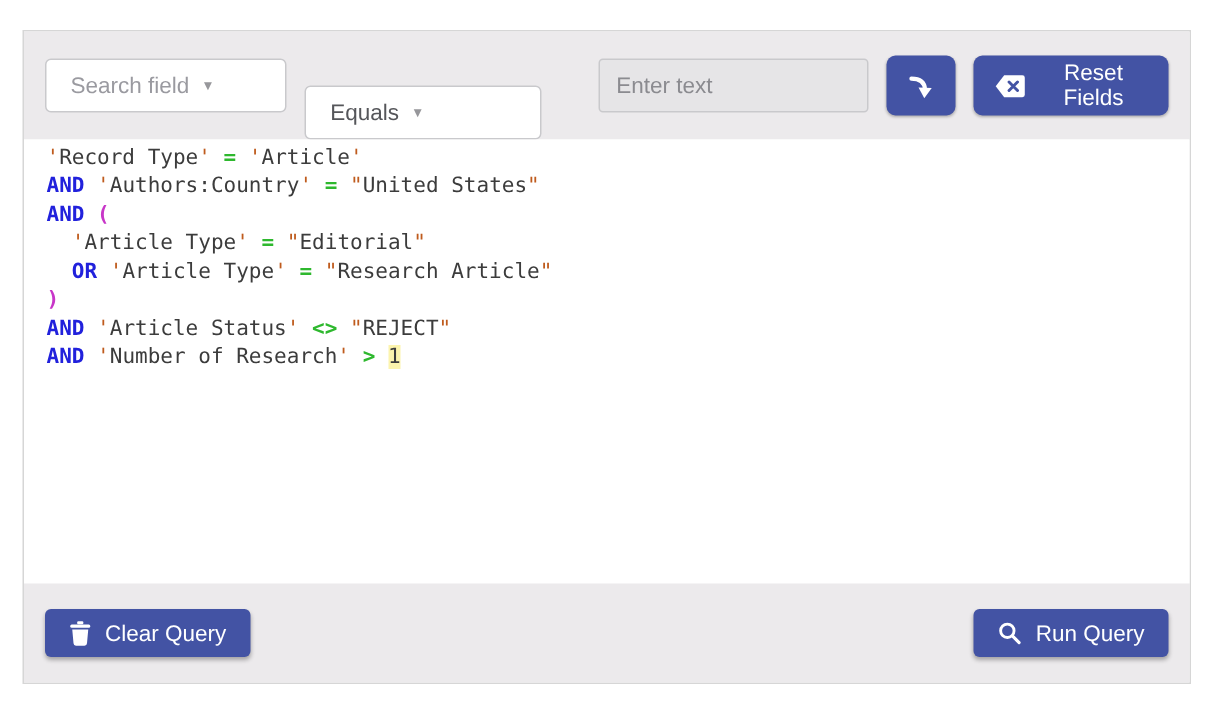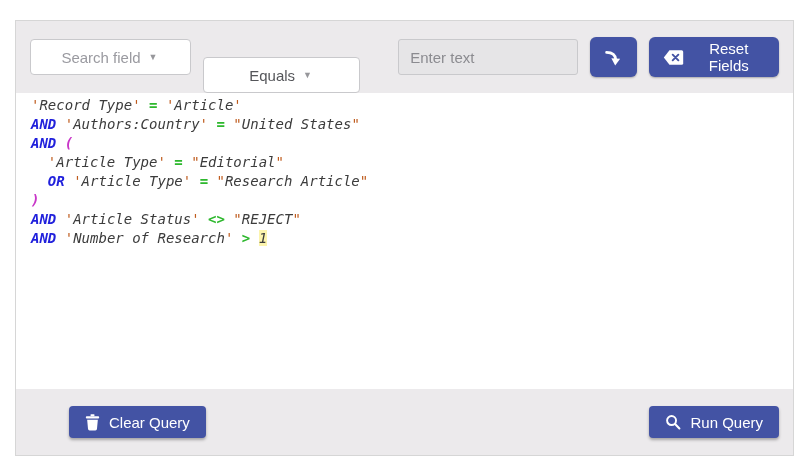--- a/index.html
+++ b/index.html
@@ -24,22 +24,22 @@
     border:1px solid var(--panel-border);
     display:flex;flex-direction:column;background:#fff;
   }
   
   .toolbar{
     height:72px;flex:0 0 72px;background:var(--panel-gray);
     display:flex;align-items:center;padding:0 14px;box-sizing:border-box;gap:12px;
   }
   .select{
     height:36px;background:#ffffff;border:1px solid var(--ctl-border);
-    border-radius:4px;display:flex;align-items:center;justify-content:center;
-    padding:0 10px 0 8px;box-sizing:border-box;font-size:15px;cursor:pointer;
+    border-radius:4px;display:flex;align-items:center;justify-content:flex-start;
+    padding:0 10px 0 16px;box-sizing:border-box;font-size:15px;cursor:pointer;
   }
   .select .caret{font-size:9px;color:#97979b;margin-left:8px;}
   .select.placeholder-style{color:#9a9aa0;}
   .select.value-style{color:#55565a;}
   .sel-field{width:176px;}
   .sel-op{width:172px;margin-top:36px;}
   .text-input{
     width:180px;height:36px;background:#e6e5e7;border:1px solid var(--ctl-border);
     border-radius:3px;box-sizing:border-box;padding:0 11px;font-size:15px;
     color:#55565a;font-family:"Liberation Sans", sans-serif;outline:none;margin-left:26px;
@@ -50,38 +50,38 @@
     display:flex;align-items:center;justify-content:center;gap:9px;
     font-size:15px;font-family:"Liberation Sans", sans-serif;cursor:pointer;
     box-shadow:0 1px 2px rgba(0,0,0,0.28);
   }
   .btn-insert{width:50px;height:40px;}
   .btn-reset{height:40px;padding:0 14px;}
   
   .editor{
     flex:1 1 auto;background:#ffffff;overflow:hidden;
     padding:3px 15px;box-sizing:border-box;
-    font-family:"DejaVu Sans Mono", monospace;font-size:14px;line-height:19px;font-style:italic;
+    font-family:"DejaVu Sans Mono", monospace;font-size:14px;line-height:19px;
   }
   .editor .line{white-space:pre;}
   .t-kw{color:var(--kw);font-weight:bold;}
   .t-op{color:var(--op);font-weight:bold;}
   .t-par{color:var(--par);font-weight:bold;}
   .t-q{color:var(--q);}
   .t-s{color:var(--txt);}
   .t-pl{color:var(--txt);}
   .t-hl{color:var(--txt);background:var(--hl);}
   
   .footer{
     height:66px;flex:0 0 66px;background:var(--panel-gray);
     display:flex;align-items:center;justify-content:space-between;
     padding:0 14px;box-sizing:border-box;
   }
   .btn-footer{height:32px;padding:0 16px;border-radius:4px;
-    box-shadow:0 2px 3px rgba(0,0,0,0.3);margin-left:39px;}
+    box-shadow:0 2px 3px rgba(0,0,0,0.3);}
   .icon{display:inline-flex;align-items:center;justify-content:center;}
 </style>
 </head>
 <body>
 
 <div class="panel">
 
   <div class="toolbar">
     <div class="select sel-field placeholder-style">
       <span>Search field</span>

